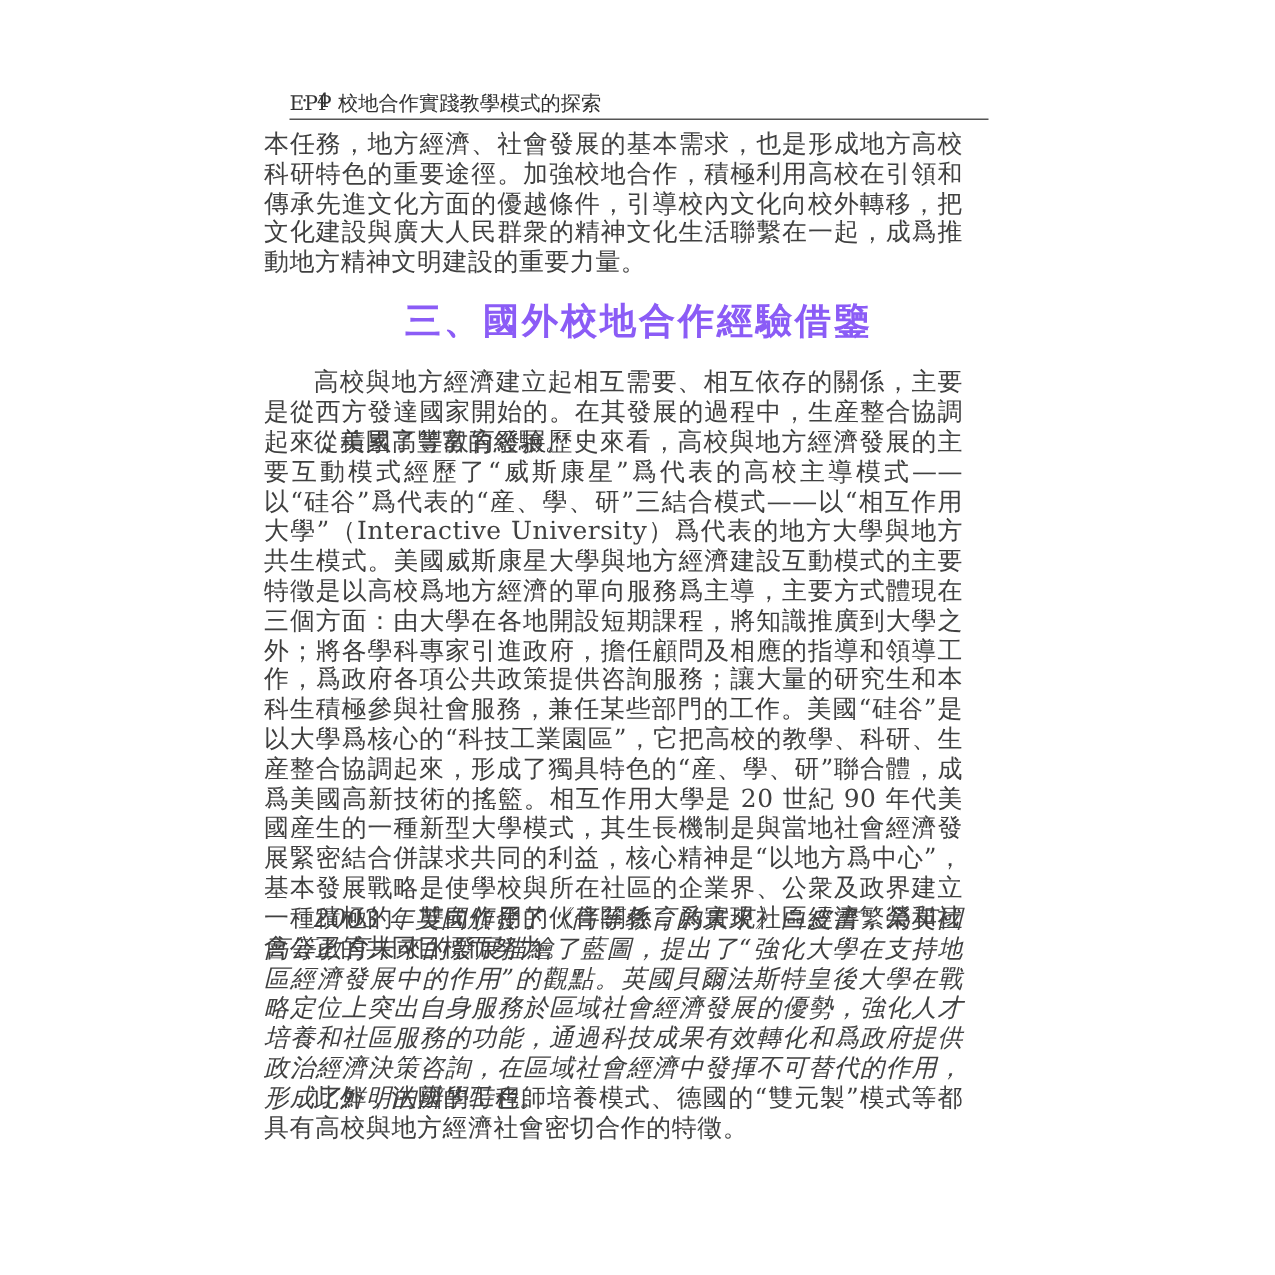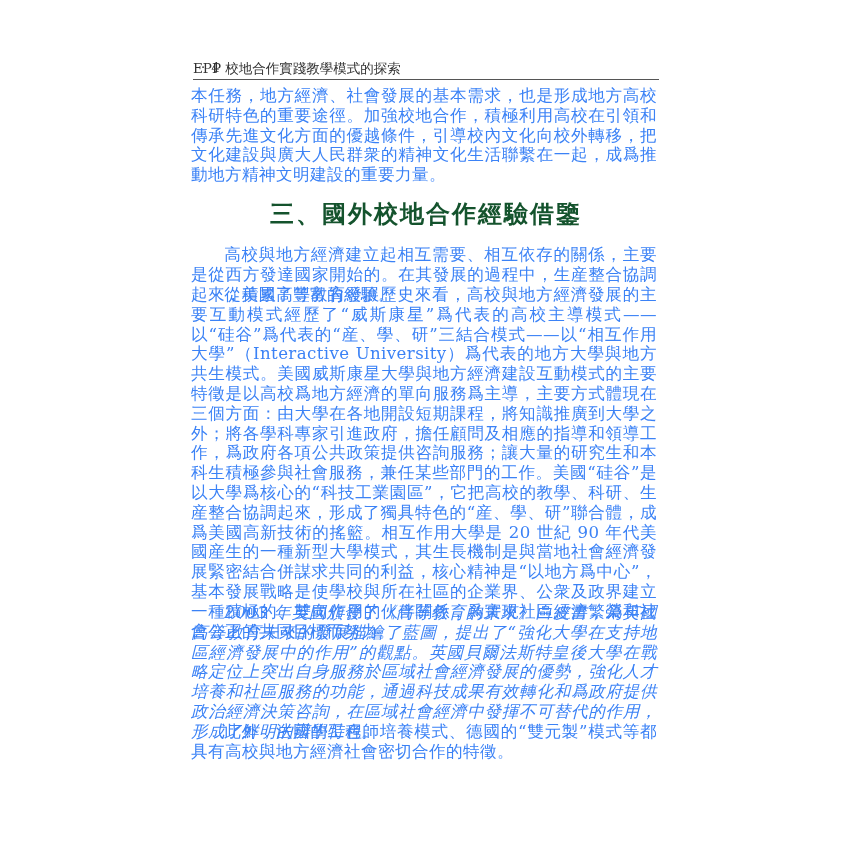--- a/index.html
+++ b/index.html
@@ -8,28 +8,28 @@
     font-family: "DejaVu Serif", "Liberation Serif", serif; color: #1a1a1a;
   }
   .header {
     position: absolute; left: 193px; top: 58px; width: 466px; height: 20px;
     font-size: 13px; color: #333;
   }
   .page-num { position: absolute; left: 8px; top: 2px; letter-spacing: 1px; }
   .running-title { position: absolute; left: 0; right: 0; top: 2px; text-align: left; font-size: 13.5px; }
   .rule { position: absolute; left: 193px; top: 79px; width: 466px; height: 1px; background: #555; }
   .para {
-    position: absolute; left: 191px; width: 466px;
+    position: absolute; left: 176px; width: 466px;
     font-size: 16.6px; line-height: 19.8px; text-align: justify; text-align-last: left;
-    letter-spacing: 0.4px; word-break: break-all; color: #3b82f6;
+    letter-spacing: 0.4px; word-break: break-all; color: #404040;
   }
   .indent { text-indent: 2em; }
   .section-title {
     position: absolute; left: 193px; width: 466px; top: 198px; text-align: center;
-    font-size: 24px; font-weight: bold; letter-spacing: 2px; color: #14532d;
+    font-size: 24px; font-weight: bold; letter-spacing: 2px; color: #8b5cf6;
   }
 </style>
 </head>
 <body>
 
 <div class="header">
   <span class="page-num">· 4 ·</span>
   <div class="running-title">EPP 校地合作實踐教學模式的探索</div>
 </div>
 <div class="rule"></div>

